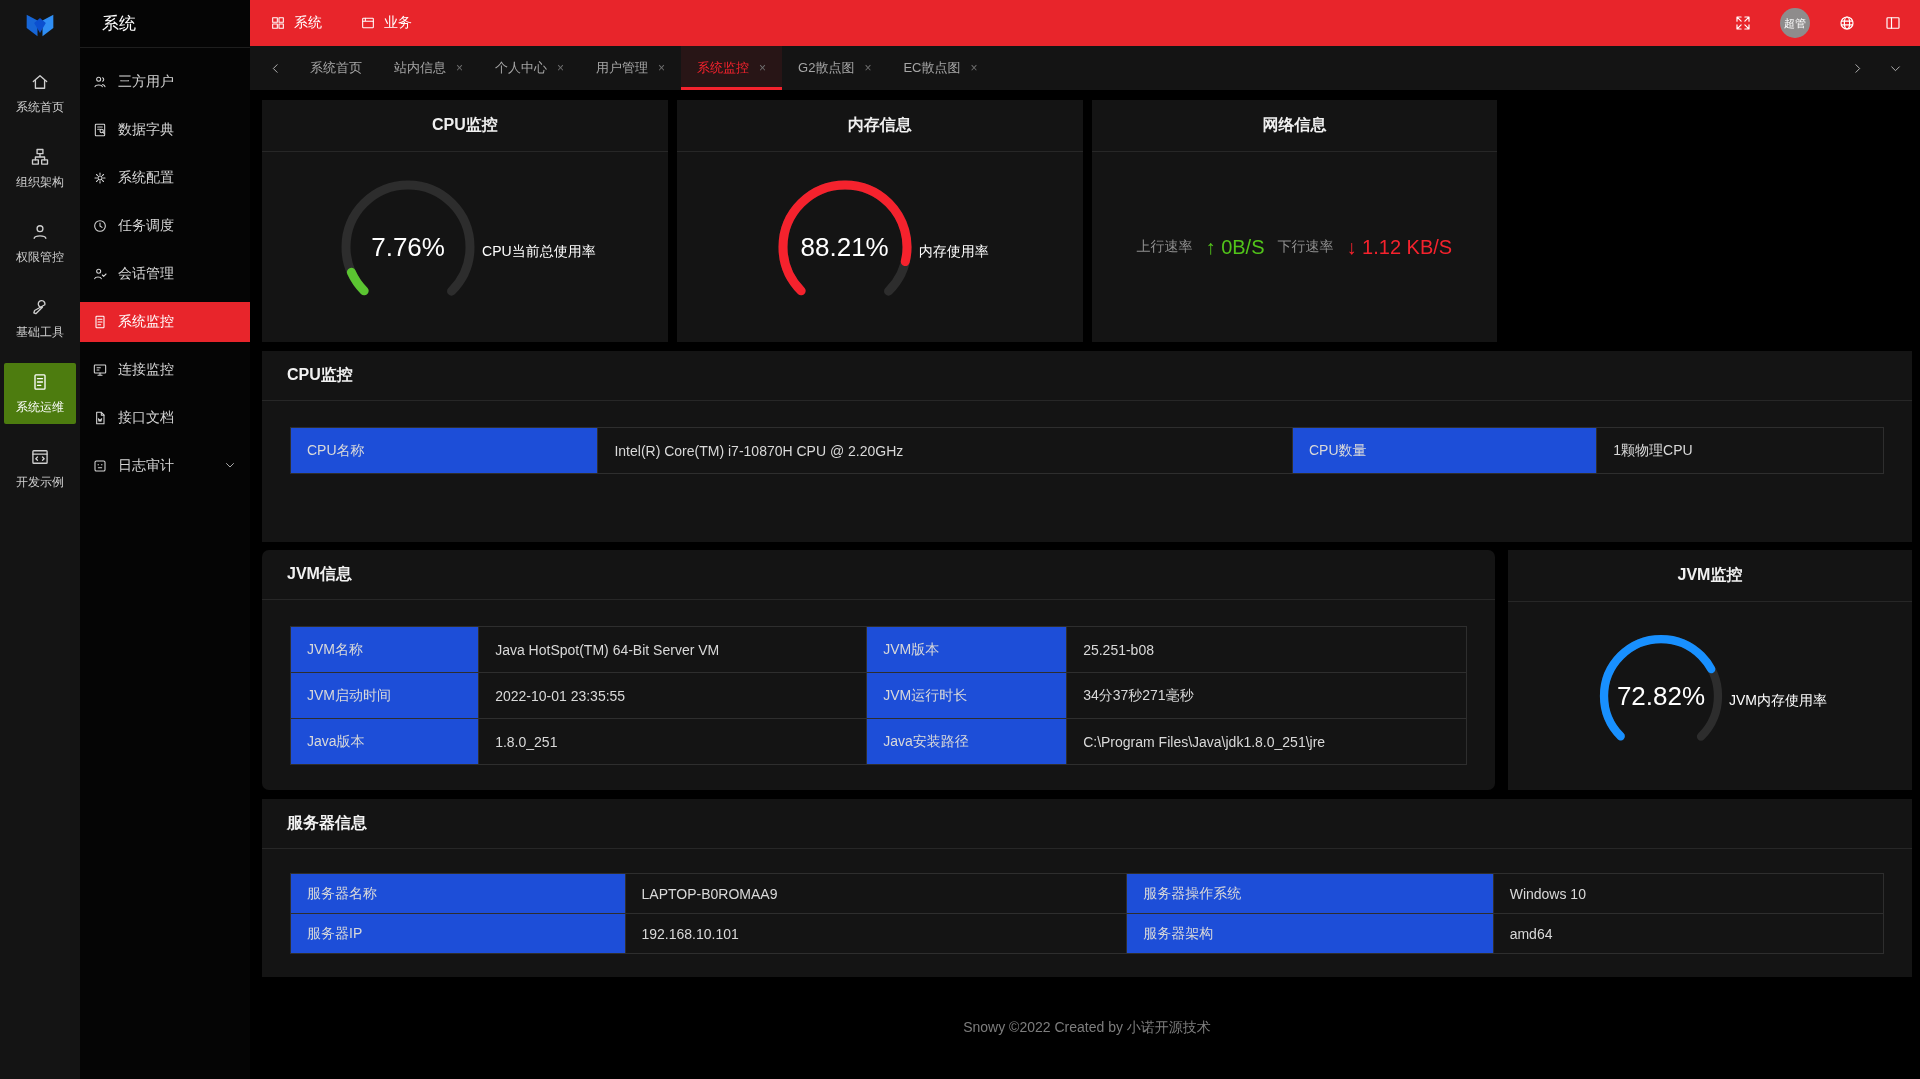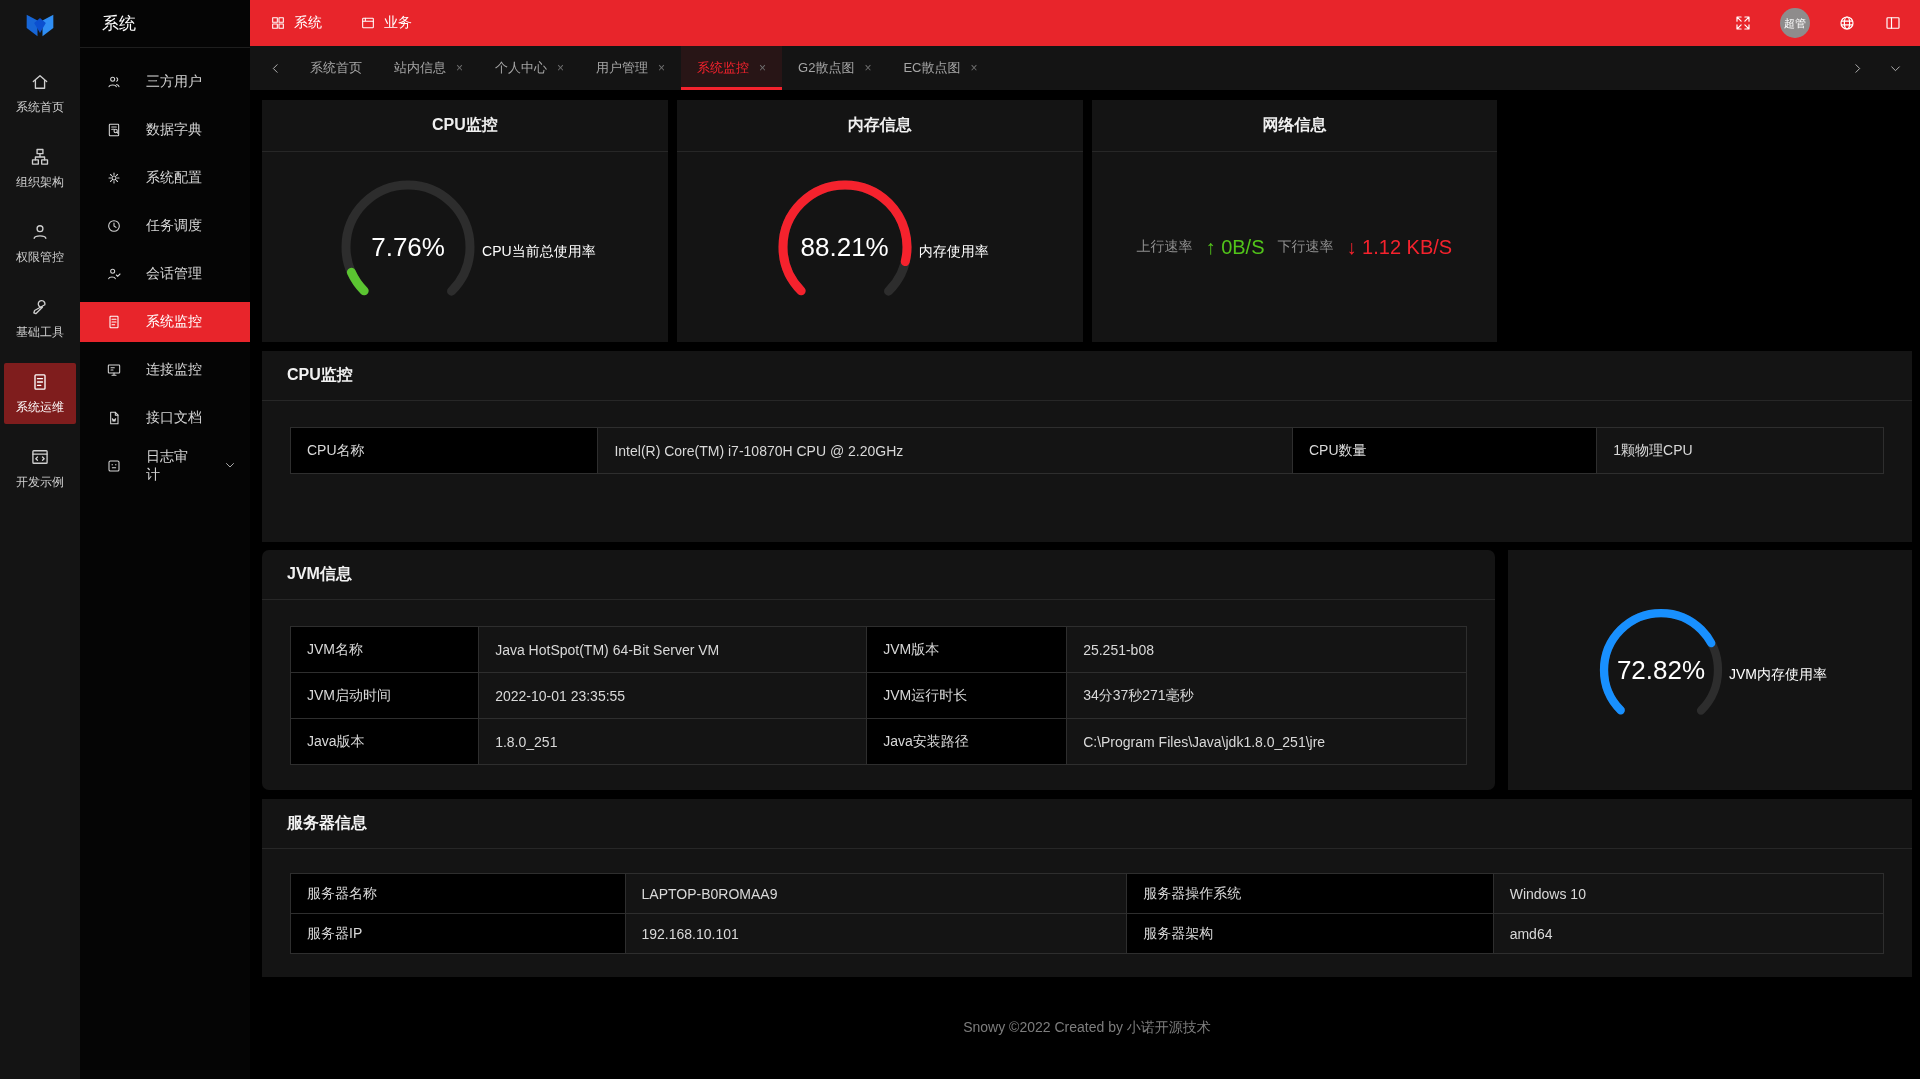--- a/index.html
+++ b/index.html
@@ -6,27 +6,27 @@
   html,body { width:1920px; height:1079px; overflow:hidden; background:#000;
     font-family:"Liberation Sans","DejaVu Sans",sans-serif; color:#e8e8e8; }
   .app { display:flex; width:1920px; height:1079px; }
 
   
   .rail { width:80px; background:#141414; display:flex; flex-direction:column; align-items:stretch; flex-shrink:0; }
   .logo { height:56px; display:flex; align-items:center; justify-content:center; }
   .rail-item { margin:7px 4px; padding:9px 0 8px; border-radius:2px; display:flex; flex-direction:column;
     align-items:center; gap:7px; font-size:12px; color:#cfcfcf; cursor:pointer; }
   .rail-item svg { width:20px; height:20px; }
-  .rail-item.active { background:#7f1d1d; color:#fff; }
+  .rail-item.active { background:#4d7c0f; color:#fff; }
 
   
   .menu { width:170px; background:#050505; flex-shrink:0; }
   .menu-title { height:48px; line-height:48px; padding-left:22px; font-size:17px; color:#fff; border-bottom:1px solid #1e1e1e; }
   .menu-items { padding-top:6px; }
-  .menu-item { height:40px; margin:8px 0; display:flex; align-items:center; gap:24px; padding-left:26px;
+  .menu-item { height:40px; margin:8px 0; display:flex; align-items:center; gap:10px; padding-left:12px;
     font-size:14px; color:#d6d6d6; cursor:pointer; }
   .menu-item svg { width:16px; height:16px; flex-shrink:0; }
   .menu-item.active { background:#e8252b; color:#fff; }
   .menu-item .arrow { margin-left:auto; margin-right:14px; }
   .menu-item .arrow svg { width:12px; height:12px; }
 
   
   .main { flex:1; display:flex; flex-direction:column; min-width:0; }
   .topbar { height:46px; background:#e8252b; display:flex; align-items:center; padding:0 18px 0 20px; color:#fff; flex-shrink:0; }
   .tb-tab { display:flex; align-items:center; gap:8px; font-size:14px; margin-right:38px; cursor:pointer; }
@@ -69,21 +69,21 @@
   .net-value.up { color:#52c41a; }
   .net-value.down { color:#f5222d; }
 
   .panel { margin-top:9px; flex-shrink:0; }
   .panel-header { height:50px; display:flex; align-items:center; padding:0 25px; font-size:16px; font-weight:700;
     color:#f2f2f2; border-bottom:1px solid #272727; }
   .panel-body { padding:26px 28px 0; }
   table.info { width:100%; border-collapse:collapse; table-layout:fixed; }
   table.info td { border:1px solid #2e2e2e; height:46px; padding:0 16px; font-size:14px; color:#d9d9d9;
     white-space:nowrap; overflow:hidden; text-overflow:ellipsis; }
-  table.info td.lbl { background:#000000; }
+  table.info td.lbl { background:#1d4ed8; }
   table.info.compact td { height:40px; }
 
   .row3 { display:grid; grid-template-columns:1fr 404px; gap:13px; margin-top:8px; height:240px; flex-shrink:0; }
   .row3 .panel { margin-top:0;border-radius:7px; }
 
   .footer { flex:1; display:flex; align-items:center; justify-content:center; font-size:14px; color:#7d7d7d; }
 
   .i { stroke:currentColor; fill:none; stroke-width:1.6; stroke-linejoin:round; stroke-linecap:round; }
 </style>
 </head>
@@ -401,20 +401,21 @@
                 <td>1.8.0_251</td>
                 <td class="lbl">Java安装路径</td>
                 <td>C:\Program Files\Java\jdk1.8.0_251\jre</td>
               </tr>
             </tbody>
               </table>
           </div>
         </div>
 
         <div class="card">
+          <div class="card-title">JVM监控</div>
           <div class="card-body">
             <div class="gauge-wrap small">
               <svg class="gauge-svg" viewBox="0 0 148 148">
                   <circle class="gauge-track" cx="74" cy="74" r="62" style="stroke-dasharray: 292.168, 389.557;"></circle>
                   <circle class="gauge-arc" cx="74" cy="74" r="62" style="stroke-dasharray: 212.757, 389.557; stroke: rgb(24, 144, 255);"></circle>
                 </svg>
               <div class="gauge-value">72.82%</div>
             </div>
             <div class="gauge-caption">JVM内存使用率</div>
           </div>

